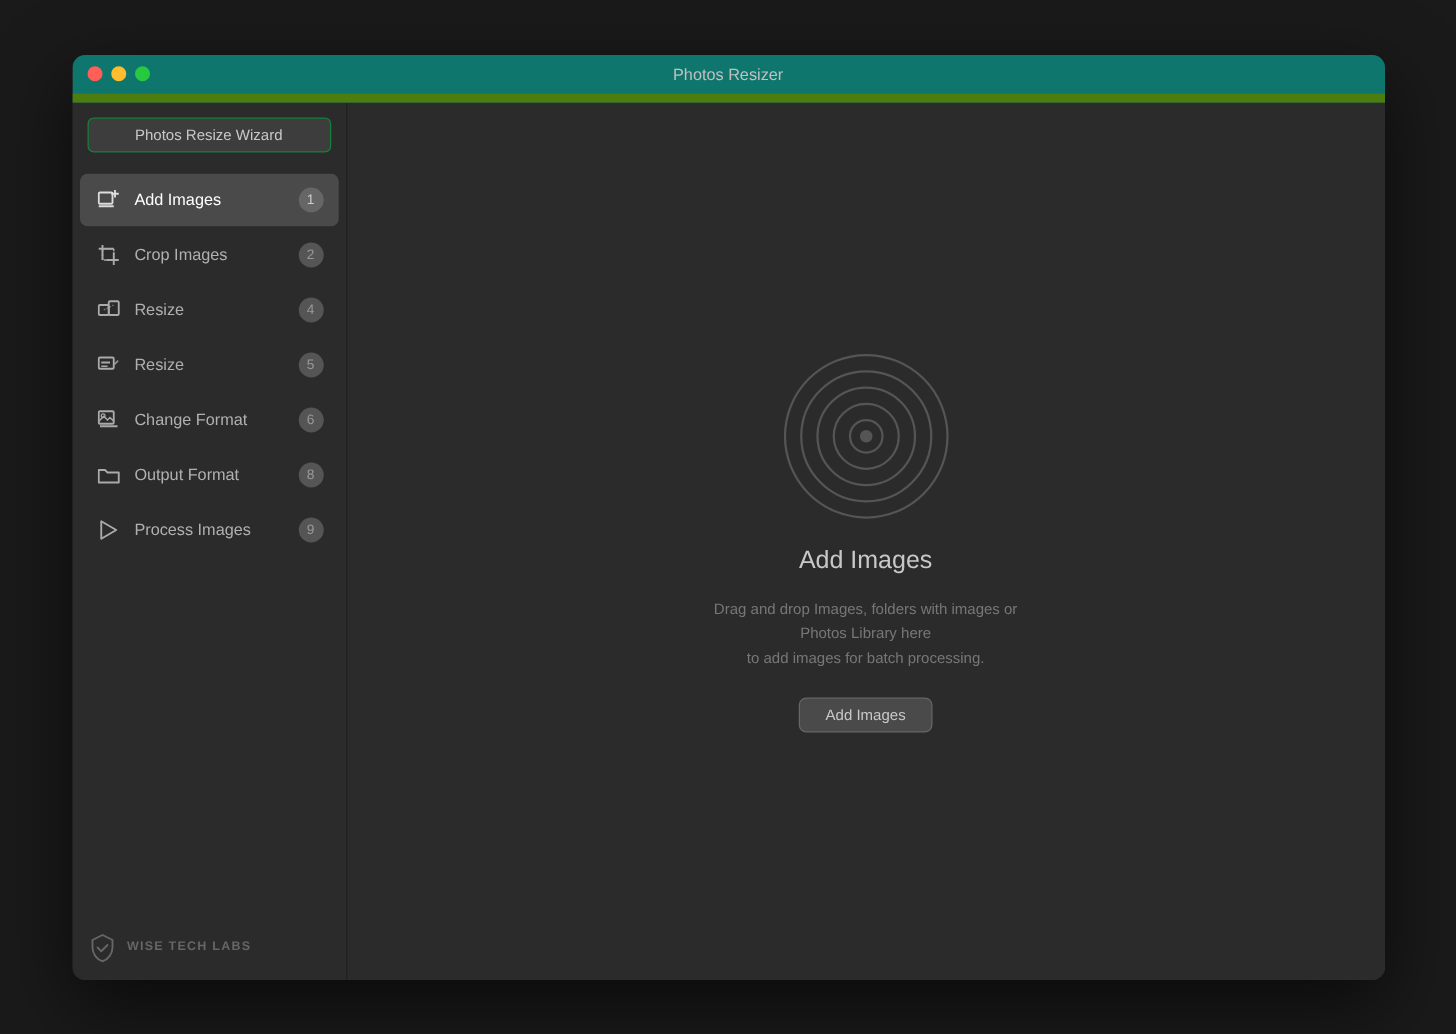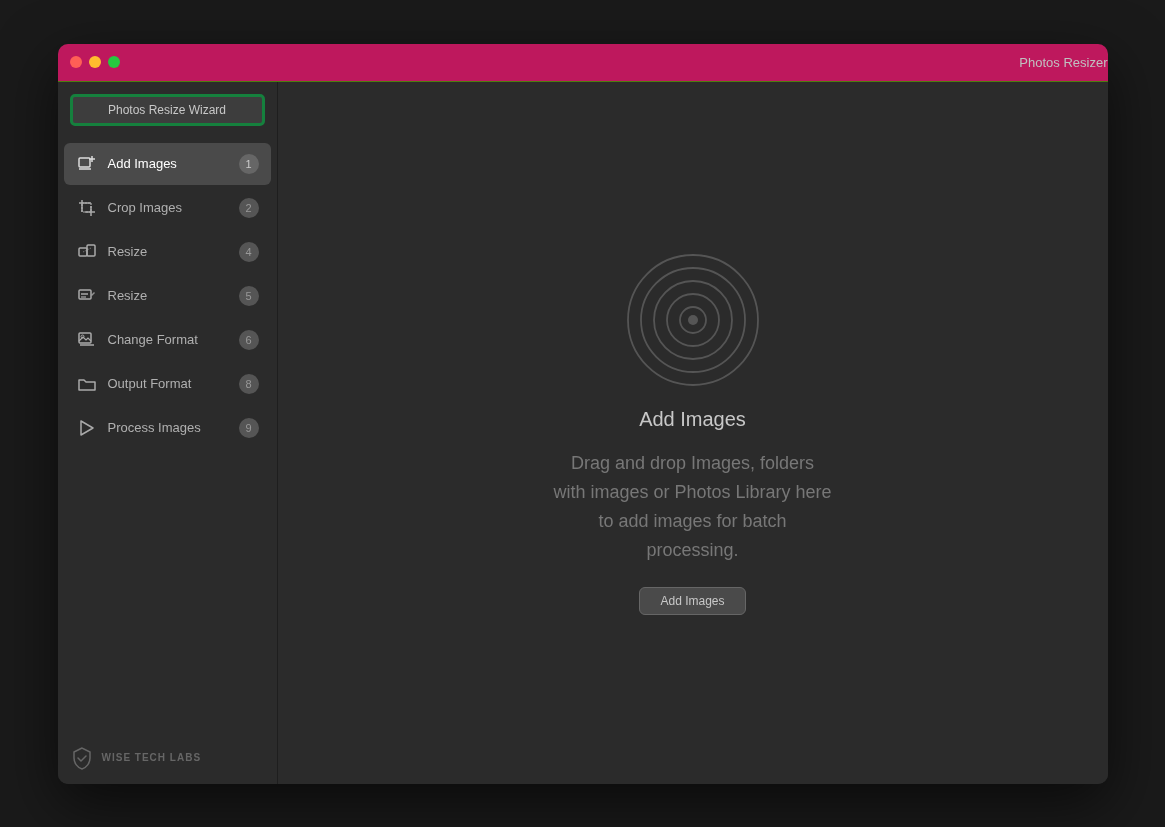--- a/index.html
+++ b/index.html
@@ -21,25 +21,25 @@
       border-radius: 10px;
       overflow: hidden;
       display: flex;
       flex-direction: column;
       box-shadow: 0 20px 60px rgba(0,0,0,0.6);
     }
 
     
     .title-bar {
       height: 38px;
-      background: #be185d;
-      border-bottom: 1px solid #4d7c0f;
-      display: flex;
-      align-items: center;
-      justify-content: flex-end;
+      background: #0f766e;
+      border-bottom: 7px solid #4d7c0f;
+      display: flex;
+      align-items: center;
+      justify-content: center;
       position: relative;
       flex-shrink: 0;
     }
 
     .traffic-lights {
       position: absolute;
       left: 12px;
       display: flex;
       gap: 7px;
       align-items: center;
@@ -75,21 +75,21 @@
       display: flex;
       flex-direction: column;
       padding-top: 12px;
       flex-shrink: 0;
     }
 
     .wizard-btn {
       margin: 0 12px 16px 12px;
       padding: 6px 0;
       background: #3d3d3d;
-      border: 3px solid #15803d;
+      border: 1px solid #15803d;
       border-radius: 5px;
       color: #c8c8c8;
       font-size: 12px;
       cursor: pointer;
       text-align: center;
     }
 
     .sidebar-nav {
       flex: 1;
       display: flex;
@@ -195,21 +195,21 @@
       height: 140px;
     }
 
     .drop-title {
       font-size: 20px;
       color: #c8c8c8;
       font-weight: 500;
     }
 
     .drop-subtitle {
-      font-size: 18px;
+      font-size: 12px;
       color: #777;
       text-align: center;
       line-height: 1.6;
       max-width: 280px;
     }
 
     .add-images-btn {
       margin-top: 4px;
       padding: 6px 20px;
       background: #4a4a4a;

